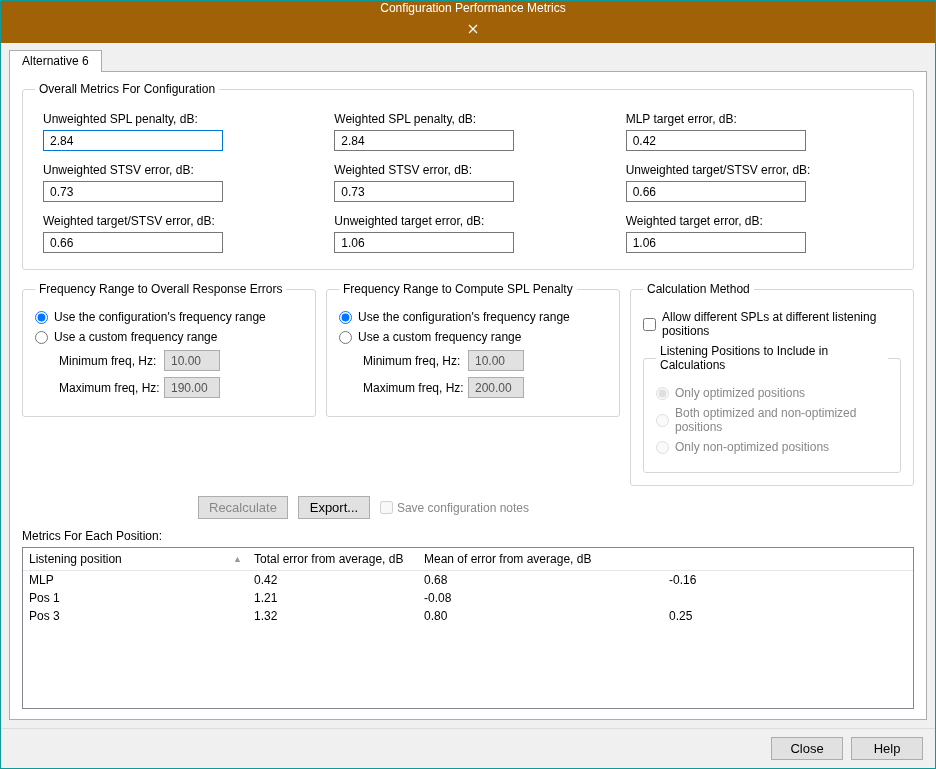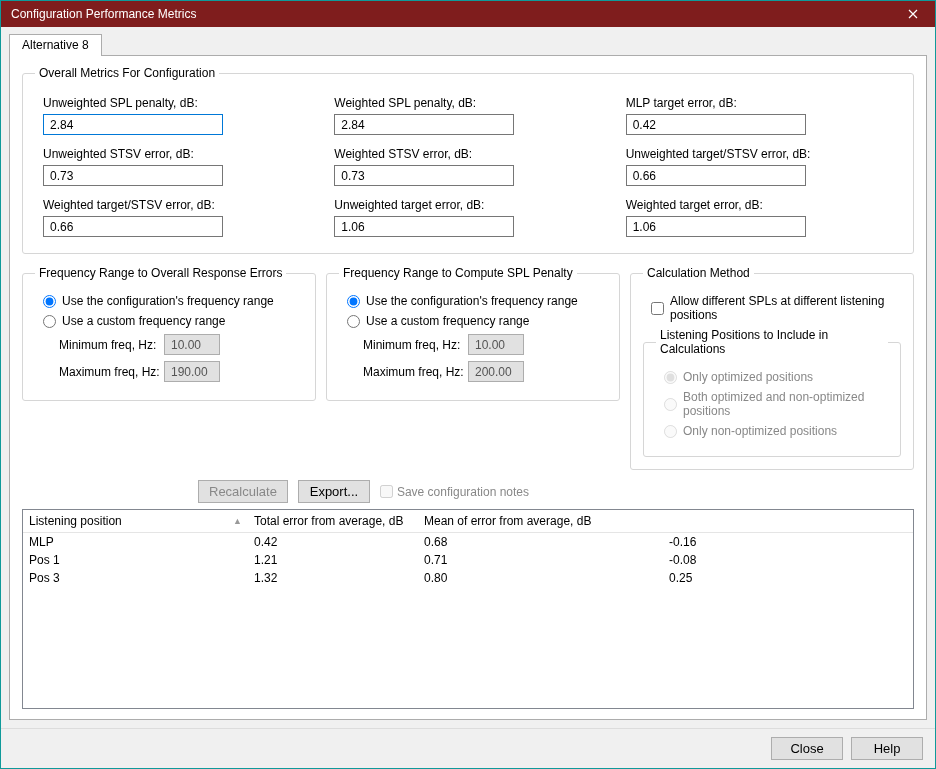--- a/index.html
+++ b/index.html
@@ -13,27 +13,28 @@
   .window {
     width: 936px;
     height: 769px;
     border: 1px solid #0f9a9a;
     box-sizing: border-box;
     display: flex;
     flex-direction: column;
     background: #f0f0f0;
   }
   .titlebar {
-    background: #7f1d1d;
+    background: #a16207;
     color: #fff;
-    height: 26px;
+    height: 42px;
     display: flex;
     align-items: center;
     padding: 0 0 0 10px;
     font-size: 12px;
+    flex-direction: column;
   }
   .titlebar .title { flex: 1; }
   .titlebar .close {
     width: 45px;
     height: 30px;
     display: flex;
     align-items: center;
     justify-content: center;
     font-size: 14px;
     cursor: pointer;
@@ -111,21 +112,21 @@
   .freq-box {
     width: 268px;
   }
   .calc-box {
     flex: 1;
   }
   .radio-line, .check-line {
     display: flex;
     align-items: center;
     gap: 6px;
-    margin: 6px 8px;
+    margin: 6px 0;
     font-size: 12px;
   }
   .radio-line input[type=radio], .check-line input[type=checkbox] {
     margin: 0;
     width: 13px;
     height: 13px;
   }
   .freq-inputs {
     padding-left: 24px;
   }
@@ -230,21 +231,21 @@
   <div class="titlebar">
     <span class="title">Configuration Performance Metrics</span>
     <div class="close">
       <svg width="10" height="10" viewBox="0 0 10 10">
           <path d="M1 1 L9 9 M9 1 L1 9" stroke="#fff" stroke-width="1.2"></path>
         </svg>
     </div>
   </div>
   <div class="body">
     <div class="tabs">
-      <div class="tab">Alternative 8</div>
+      <div class="tab">Alternative 6</div>
     </div>
     <div class="tab-content">
 
       <fieldset class="overall">
         <legend>Overall Metrics For Configuration</legend>
         <div class="metric-grid" id="metric-grid">
             <div class="metric-col-wrap">
               <div class="metric-label">Unweighted SPL penalty, dB:</div>
               <input type="text" class="metric-input focus" readonly="" value="2.84" style="">
             </div>
@@ -356,20 +357,21 @@
 
       <div class="action-row">
         <button class="btn" disabled="">Recalculate</button>
         <button class="btn">Export...</button>
         <label class="notes-check">
           <input type="checkbox" disabled="" style="">
           <span>Save configuration notes</span>
         </label>
       </div>
 
+      <div class="metrics-label">Metrics For Each Position:</div>
       <div class="table-box">
         <div class="table-head">
           <div>
             <span>Listening position</span>
             <span class="sort-ind">▲</span>
           </div>
           <div>
               <span>Total error from average, dB</span>
             </div>
           <div>
@@ -379,21 +381,20 @@
         <div id="table-body">
             <div class="table-row">
               <div>MLP</div>
               <div>0.42</div>
               <div>0.68</div>
               <div>-0.16</div>
             </div>
             <div class="table-row">
               <div>Pos 1</div>
               <div>1.21</div>
-              <div>0.71</div>
               <div>-0.08</div>
             </div>
             <div class="table-row">
               <div>Pos 3</div>
               <div>1.32</div>
               <div>0.80</div>
               <div>0.25</div>
             </div>
           </div>
       </div>

